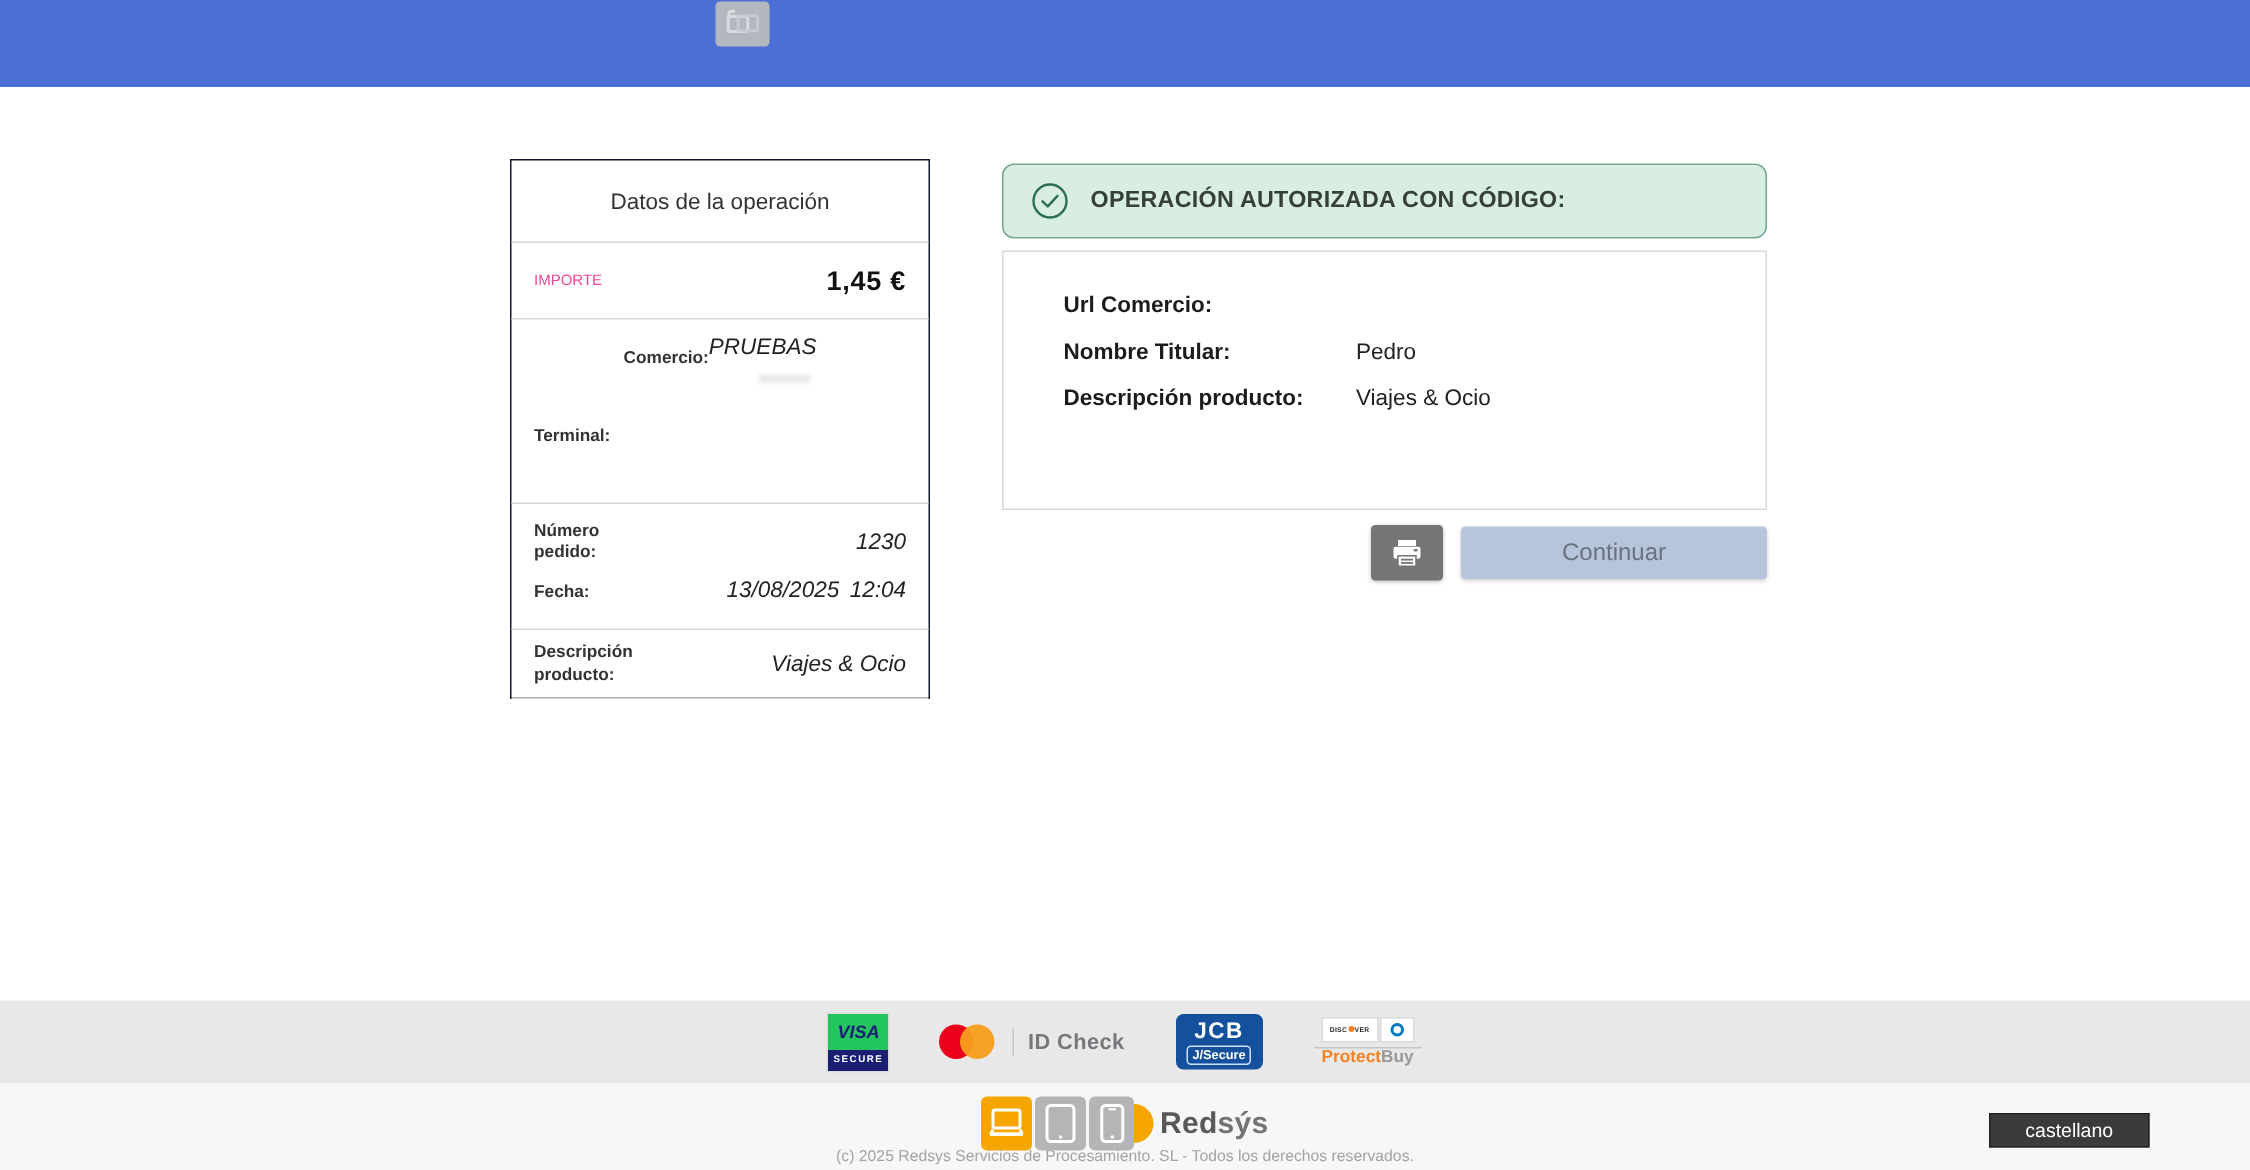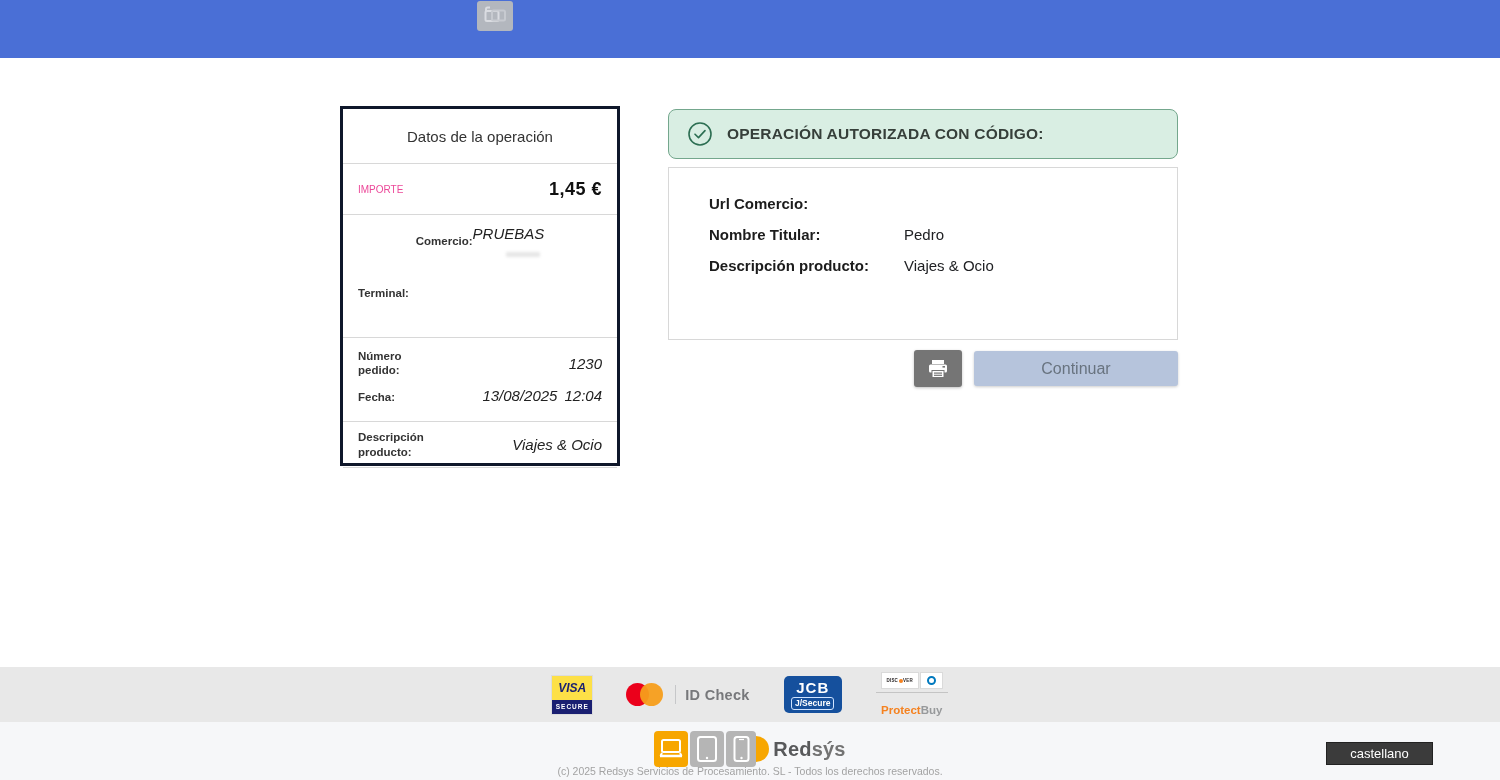--- a/index.html
+++ b/index.html
@@ -12,21 +12,21 @@
   
   .topbar { position:absolute; left:0; top:0; width:1500px; height:58px; background:#4a6fd6; }
   .broken-img {
     position:absolute; left:477px; top:1px; width:36px; height:30px;
     background:#b3b7be; border-radius:3px; display:flex; align-items:center; justify-content:center;
   }
 
   
   .op-card {
     position:absolute; left:340px; top:106px; width:280px; height:360px;
-    background:#fff; border:3px solid #0f172a;
+    background:#fff; border:1px solid #0f172a;
   }
   .op-card .sect { border-bottom:1px solid #d8d8d8; }
   .op-title { height:55px; display:flex; align-items:center; justify-content:center;
     font-size:15px; font-weight:500; color:#333; }
   .op-row-importe { height:51px; display:flex; align-items:center; justify-content:space-between; padding:0 15px; }
   .lbl-strong { font-size:10px; font-weight:400; color:#ec4899; }
   .importe-val { font-size:18px; font-weight:700; color:#111; letter-spacing:.5px; }
   .sect-comercio { height:123px; padding:10px 15px 0 15px; }
   .row-comercio { display:flex; justify-content:center; }
   .small-lbl { font-size:11.5px; font-weight:700; color:#333; line-height:1.25; }
@@ -70,21 +70,21 @@
     font-size:16px; color:#68737f; font-family:inherit;
     box-shadow:0 1px 3px rgba(0,0,0,.2);
   }
 
   
   .scheme-strip {
     position:absolute; left:0; top:667px; width:1500px; height:55px; background:#e8e8e8;
     display:flex; align-items:center; justify-content:center; gap:34px;
   }
   .visa-logo { width:40px; height:38px; box-shadow:0 0 0 1px #dcdcdc; }
-  .visa-top { height:24px; background:#fde047; display:flex; align-items:center; justify-content:center;
+  .visa-top { height:24px; background:#22c55e; display:flex; align-items:center; justify-content:center;
     font-size:12px; font-weight:800; font-style:italic; color:#1a1f71; }
   .visa-bot { height:14px; background:#1a1f71; display:flex; align-items:center; justify-content:center;
     font-size:6.5px; font-weight:700; color:#fff; letter-spacing:1px; }
   .mc-logo { display:flex; align-items:center; }
   .mc-circle { width:23px; height:23px; border-radius:50%; }
   .mc-red { background:#eb001b; }
   .mc-orange { background:#f79e1b; margin-left:-9px; opacity:.95; }
   .mc-divider { width:1px; height:19px; background:#c6c7c9; margin:0 9px 0 12px; }
   .mc-text { font-size:14.5px; font-weight:600; color:#77787b; letter-spacing:.3px; }
   .jcb-logo { width:58px; height:37px; background:#15509d; border-radius:5px;
@@ -92,21 +92,21 @@
   .jcb-brand { font-size:15px; font-weight:800; color:#fff; letter-spacing:1px; line-height:1; }
   .jcb-badge { margin-top:2px; border:1px solid #cfe3ff; border-radius:3px; padding:0 3px;
     font-size:8.5px; font-weight:700; color:#fff; line-height:11px; }
   .dpb { width:72px; text-align:center; }
   .dpb-row { display:flex; justify-content:center; gap:3px; }
   .mini-box { background:#fff; height:15px; box-shadow:0 0 0 1px #dadada; display:flex; align-items:center; justify-content:center; }
   .mini-discover { width:36px; font-size:4.5px; font-weight:800; color:#231f20; letter-spacing:.2px; }
   .mini-discover .ball { display:inline-block; width:4px; height:4px; border-radius:50%; background:#f58220; margin:0 .5px; }
   .mini-diners { width:21px; }
   .diners-circle { width:9px; height:9px; border:2px solid #0079be; border-radius:50%; }
-  .dpb-bot { border-top:1px solid #c4c4c4; margin-top:4px; padding-top:11px; font-size:11.5px; }
+  .dpb-bot { border-top:1px solid #c4c4c4; margin-top:4px; padding-top:0; font-size:11.5px; }
   .dpb-protect { color:#f58220; font-weight:800; }
   .dpb-buy { color:#97999b; font-weight:600; }
 
   
   .bottom-area { position:absolute; left:0; top:722px; width:1500px; height:58px; background:#f6f7f9; }
   .redsys-logo { position:absolute; left:0; top:9px; width:100%; display:flex; justify-content:center; align-items:center; }
   .dev-box { width:34px; height:36px; border-radius:4px; display:flex; align-items:center; justify-content:center; }
   .dev-orange { background:#f7a600; }
   .dev-gray { background:#b5b5b5; margin-left:2px; }
   .dev-phone { width:30px; }

